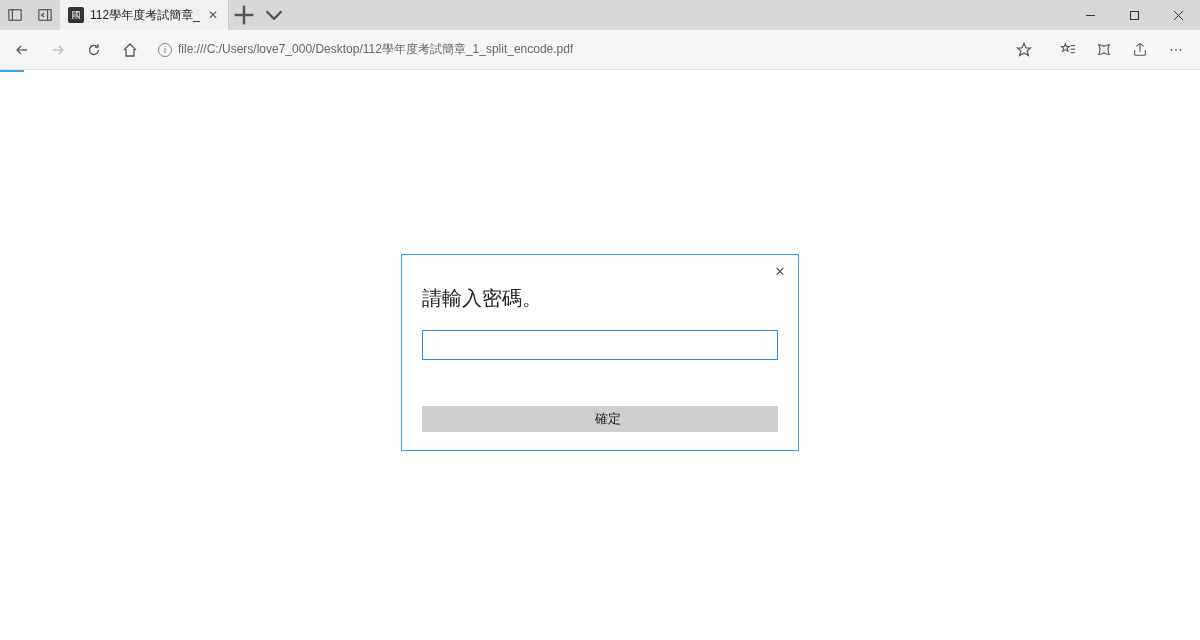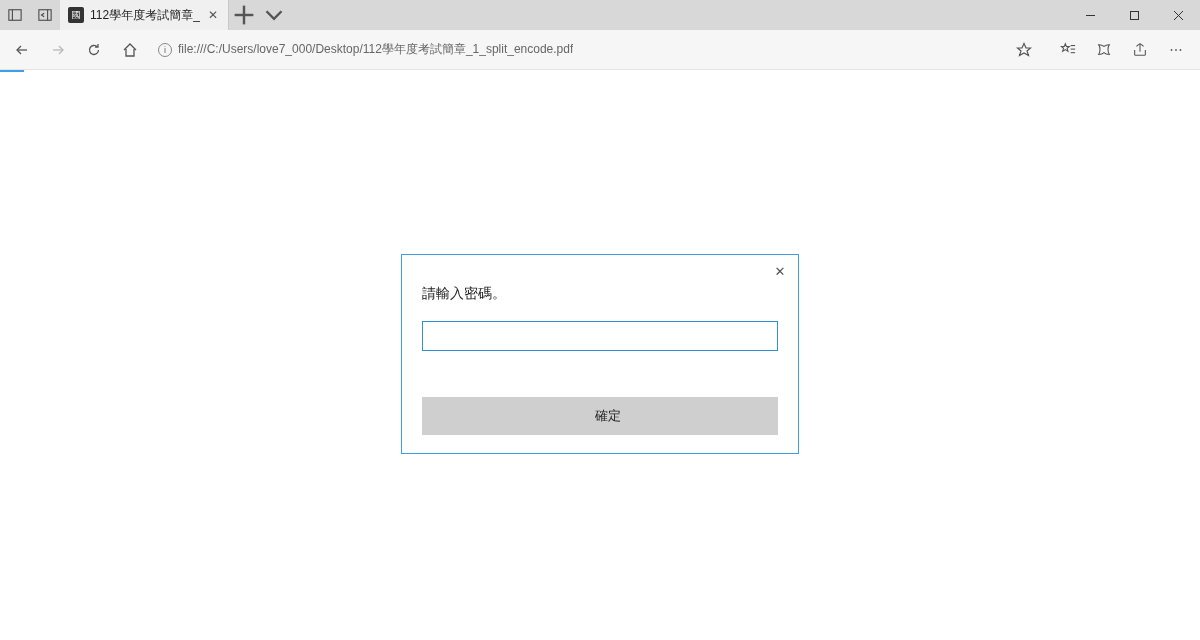--- a/index.html
+++ b/index.html
@@ -118,39 +118,39 @@
     background: #fff;
     padding: 18px 20px 18px 20px;
   }
   .dialog .dlg-close {
     position: absolute; top: 6px; right: 8px;
     width: 20px; height: 20px;
     display:flex; align-items:center; justify-content:center;
     color:#555; font-size: 13px;
   }
   .dialog .dlg-title {
-    font-size: 14px; color: #222;
+    font-size: 20px; color: #222;
     margin-top: 12px;
     margin-bottom: 18px;
   }
   .dialog input.pwd {
     width: 100%;
     height: 30px;
     border: 1px solid #2f8fd6;
     outline: none;
     padding: 2px 6px;
     font-size: 14px;
   }
   .dialog .btn-row {
     display: flex; gap: 6px;
     margin-top: 46px;
   }
   .dialog .btn {
     flex: 1;
-    height: 38px;
+    height: 26px;
     background: #cfcfcf;
     color: #222;
     display:flex; align-items:center; justify-content:center;
     font-size: 13px;
     border: none;
     padding-left: 16px;
   }
 </style>
 </head>
 <body>

